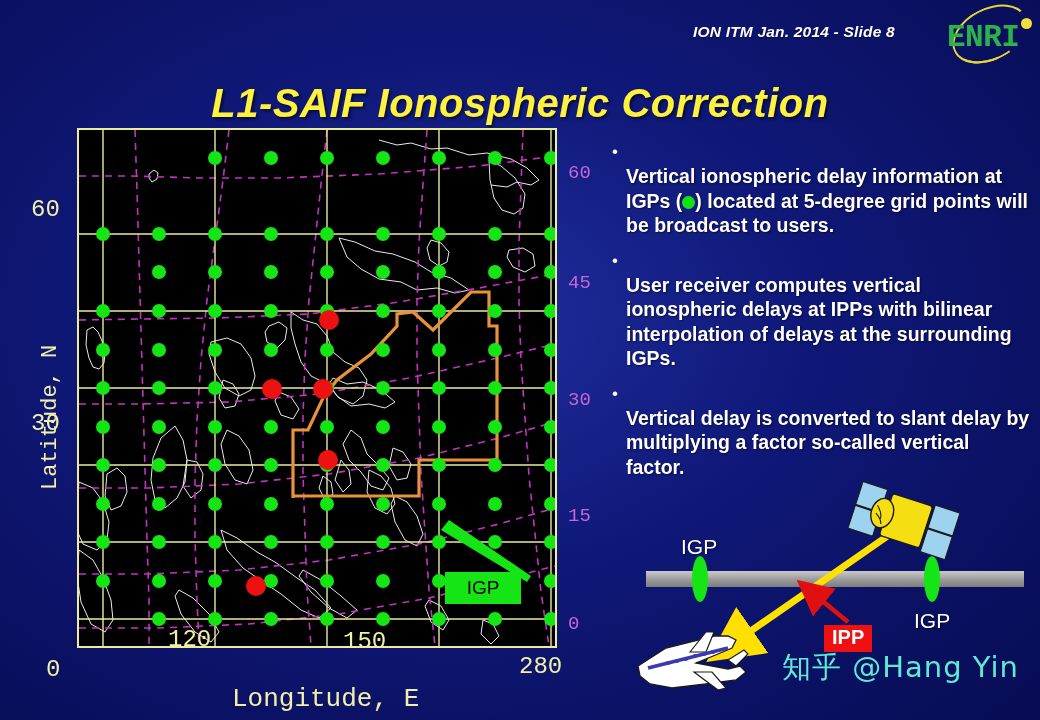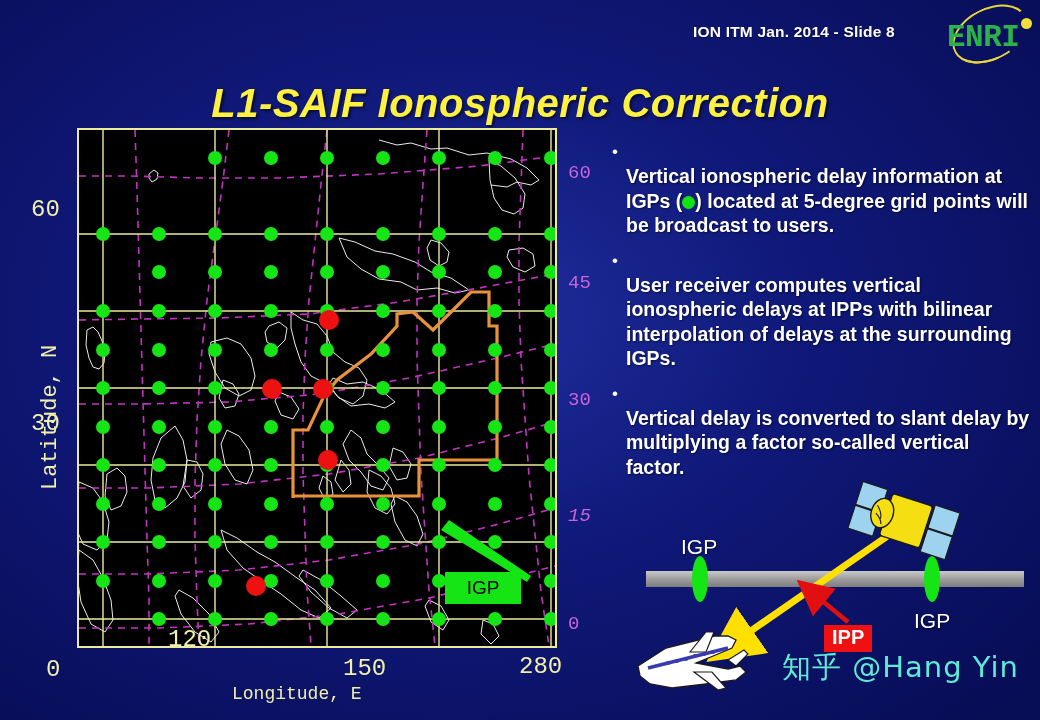--- a/index.html
+++ b/index.html
@@ -17,21 +17,21 @@
   }
   #bgvig{
     position:absolute;inset:0;
     background:radial-gradient(ellipse 780px 560px at 44% 44%, rgba(36,52,168,.85) 0%, rgba(20,32,128,.45) 45%, rgba(4,8,60,.55) 100%);
     pointer-events:none;
   }
 
   
   .hdr-sub{
     position:absolute;left:693px;top:23px;
-    color:#ffffff;font-size:15.5px;font-weight:bold;
+    color:#ffffff;font-size:15.5px;font-weight:bold;font-style:italic;
     letter-spacing:.2px;white-space:nowrap;
     text-shadow:0 1px 1px rgba(0,0,0,.5);
   }
   .logo{position:absolute;left:944px;top:6px;width:92px;height:58px;}
   .logo .orbit{
     position:absolute;left:6px;top:2px;width:80px;height:52px;
     border:2.5px solid #e8d63a;border-radius:50%;
     transform:rotate(-27deg);
     box-sizing:border-box;
     clip-path:polygon(0 0,100% 0,100% 38%,62% 38%,62% 100%,0 100%);
@@ -93,21 +93,21 @@
     position:absolute;color:#c764d8;font-family:"Liberation Mono",monospace;
     font-size:19px;white-space:nowrap;
   }
   .ylabel{
     position:absolute;left:-24px;top:300px;color:#f0f0a8;
     font-family:"Liberation Mono",monospace;font-size:22px;
     transform:rotate(-90deg);transform-origin:left top;white-space:nowrap;
   }
   .xlabel{
     position:absolute;left:232px;top:684px;color:#f0f0a8;
-    font-family:"Liberation Mono",monospace;font-size:18px;white-space:nowrap;
+    font-family:"Liberation Mono",monospace;font-size:26px;white-space:nowrap;
   }
   .igpbox{
     position:absolute;left:443px;top:575px;width:76px;height:32px;
     background:#15e514;color:#000000;font-size:19px;
     display:flex;align-items:center;justify-content:center;
     font-family:"Liberation Sans",sans-serif;
   }
 
   
   #diagram{position:absolute;left:620px;top:470px;width:420px;height:250px;}
@@ -362,27 +362,27 @@
     </div>
 
     <div class="igpbox" style="left:366px;top:442px;">IGP</div>
   </div>
 
   <div class="axlab" style="left:31px;top:196px;">60</div>
   <div class="axlab" style="left:31px;top:410px;">30</div>
   <div class="axlab" style="left:46px;top:656px;">0</div>
 
   <div class="axlab" style="left:168px;top:626px;">120</div>
-  <div class="axlab" style="left:343px;top:655px;text-align:center;">150</div>
+  <div class="axlab" style="left:343px;top:628px;text-align:center;">150</div>
   <div class="axlab" style="left:519px;top:653px;">280</div>
 
   <div class="maglab" style="left:568px;top:162px;">60</div>
   <div class="maglab" style="left:568px;top:272px;">45</div>
   <div class="maglab" style="left:568px;top:389px;">30</div>
-  <div class="maglab" style="left:568px;top:505px;font-style:italic;">15</div>
+  <div class="maglab" style="left:568px;top:505px;">15</div>
   <div class="maglab" style="left:568px;top:613px;">0</div>
 
   <div class="ylabel" style="left:38px;top:490px;">Latitude, N</div>
   <div class="xlabel">Longitude, E</div>
 
   <div id="diagram">
     <svg width="420" height="250" viewBox="0 0 420 250">
 
       <defs>
         <linearGradient id="ionograd" x1="0" y1="0" x2="0" y2="1">

